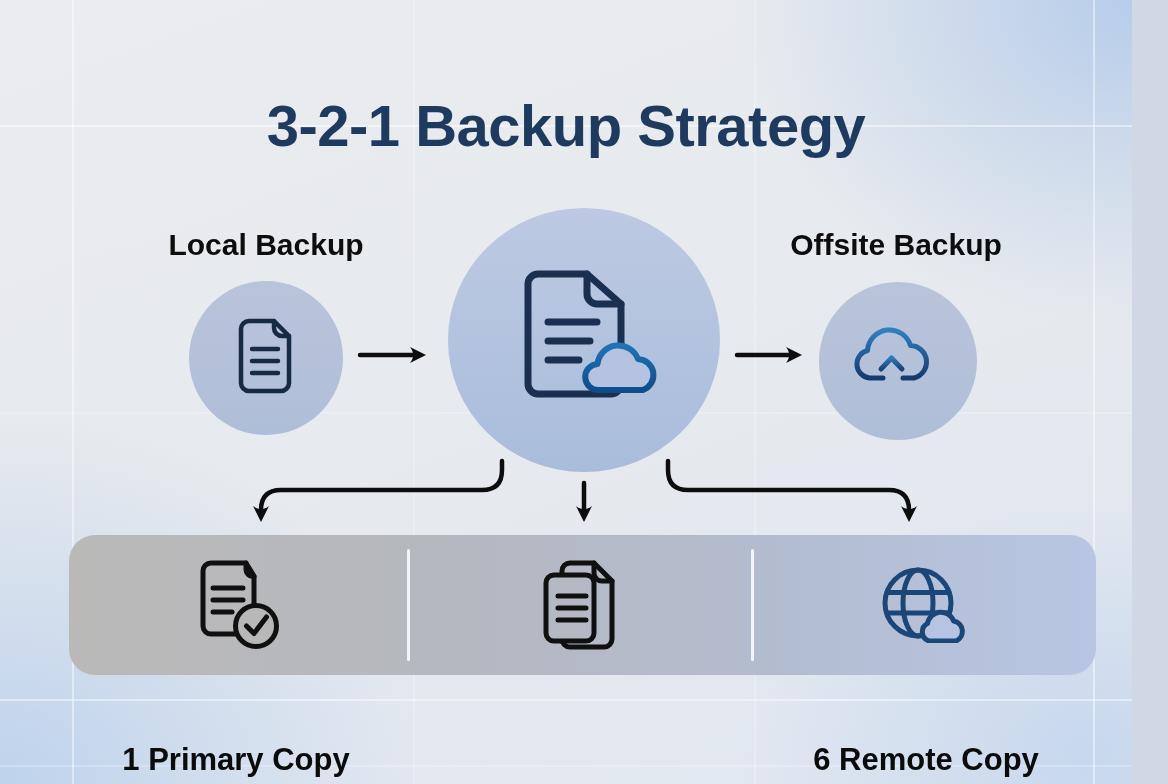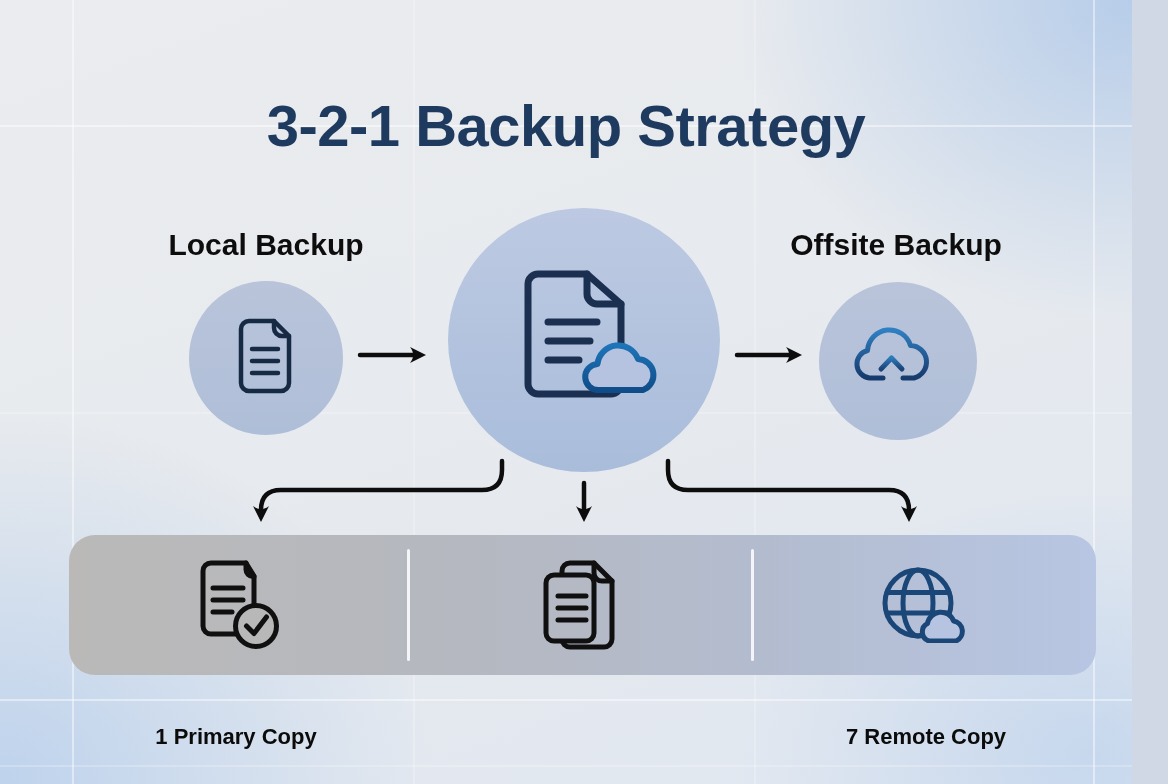--- a/index.html
+++ b/index.html
@@ -52,23 +52,23 @@
     border-radius:26px;
     background:linear-gradient(90deg,#bab9b8 0%,#b5b8c0 38%,#b3bccf 68%,#b8c6e3 100%);
   }
   .bar-divider{
     position:absolute;top:14px;width:3px;height:112px;
     background:rgba(255,255,255,0.85);border-radius:2px;
   }
   .bar-icon{position:absolute;top:25px;transform:translateX(-50%);}
 
   .copy-label{
-    position:absolute;top:724px;
+    position:absolute;top:742px;
     transform:translateX(-50%);
-    font-size:22px;font-weight:700;color:#0b0b0b;
+    font-size:31px;font-weight:700;color:#0b0b0b;
     white-space:nowrap;
   }
 </style>
 </head>
 <body>
 
 <div id="canvas">
 
   <div class="gridline v" style="left:72px"></div>
   <div class="gridline v faint" style="left:413px"></div>
@@ -170,15 +170,15 @@
       <circle cx="38" cy="38" r="33"></circle>
       <path d="M7 27.5 H69 M7 48 H69"></path>
       <ellipse cx="38" cy="38" rx="15" ry="33"></ellipse>
       <g transform="translate(36,44)">
         <path d="M40 32 H13 A9.5 9.5 0 0 1 11.5 14.5 A13.5 13.5 0 0 1 37.5 12 A10.5 10.5 0 0 1 40 32 Z" fill="#b7c4e1"></path>
       </g>
     </svg>
   </div>
 
   <div class="copy-label" style="left:236px">1 Primary Copy</div>
-  <div class="copy-label" style="left:926px">7 Remote Copy</div>
+  <div class="copy-label" style="left:926px">6 Remote Copy</div>
 
 </div>
 
 </body></html>

